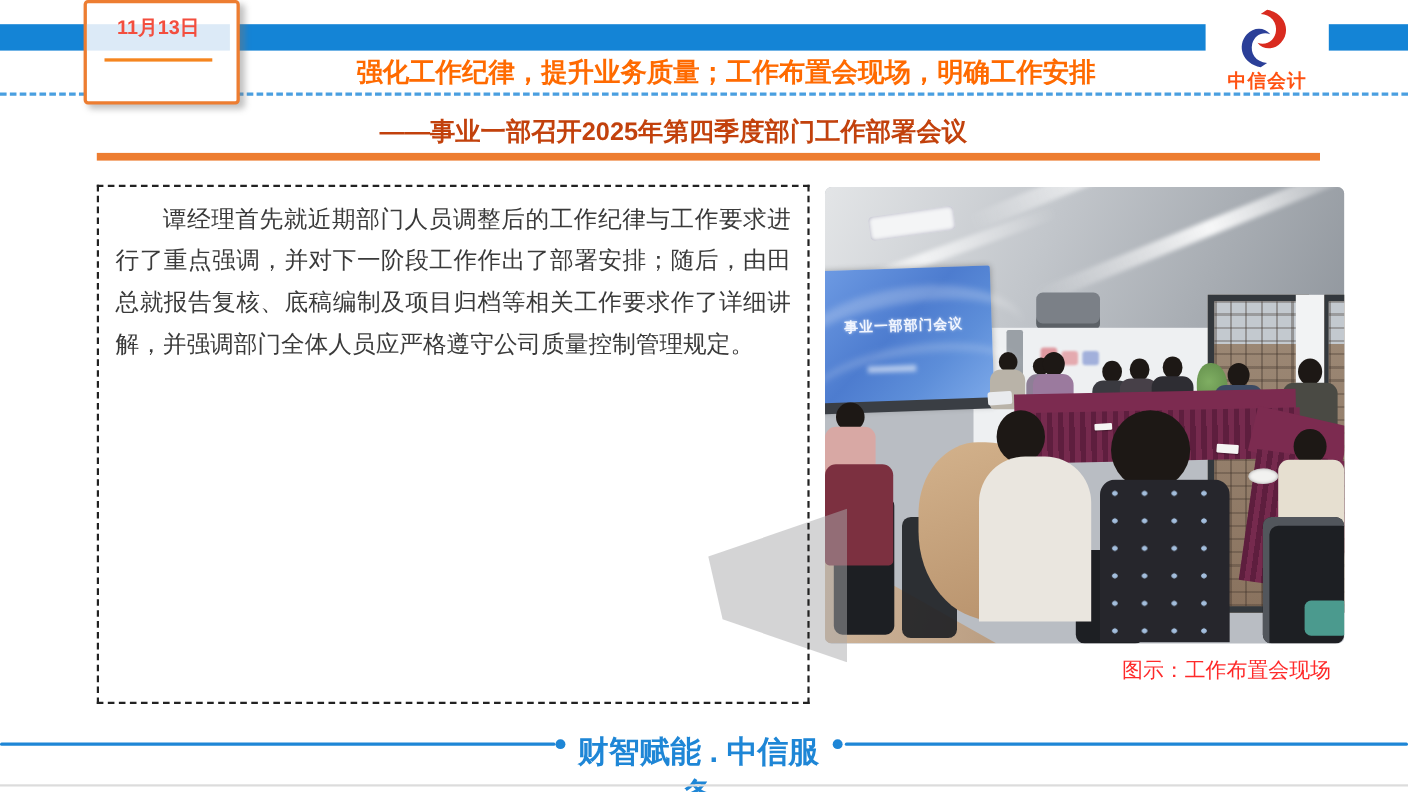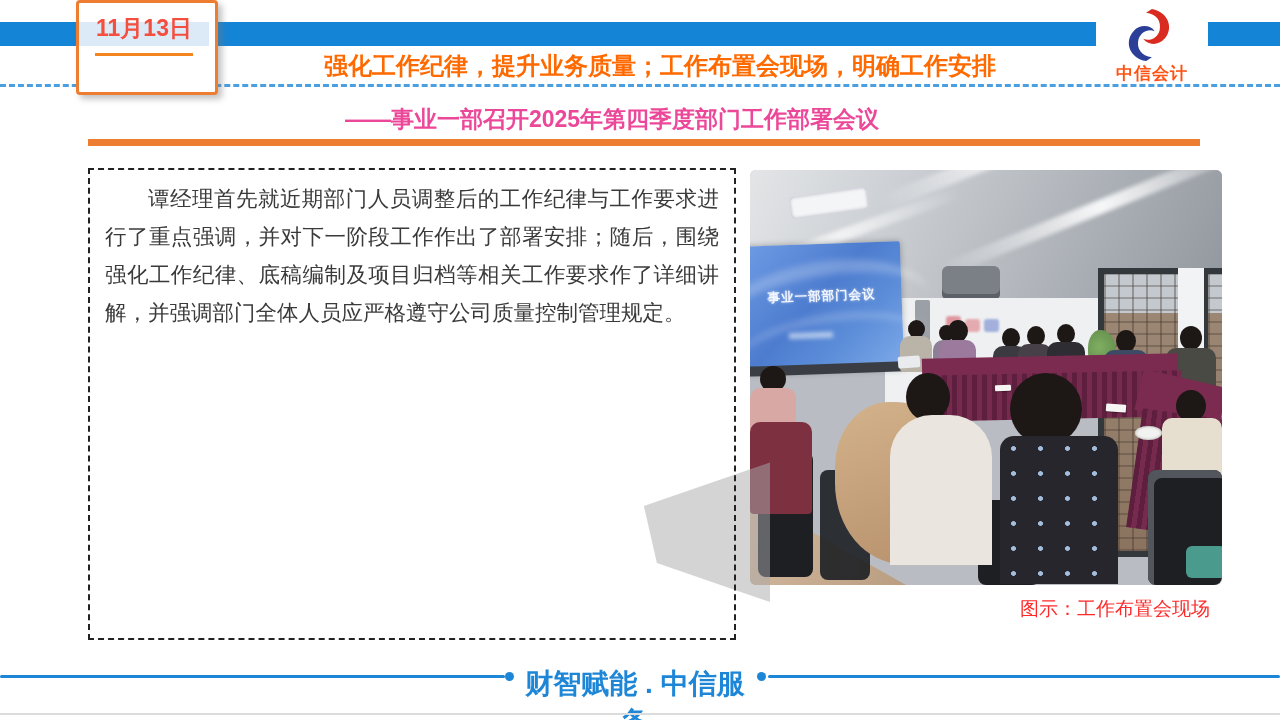--- a/index.html
+++ b/index.html
@@ -9,31 +9,31 @@
 
   
   .top-bar{left:0;top:22px;width:1280px;height:24px;background:#1484d6;}
   .logo-plate{left:1096px;top:0;width:112px;height:92px;background:#fff;}
   .dash-top{left:0;top:84px;width:1280px;border-top:3px dashed #4a9fe0;}
 
   
   .badge{left:76px;top:0;width:136px;height:89px;background:#fff;border:3px solid #ed7d31;
          border-radius:4px;box-shadow:4px 4px 6px rgba(120,120,120,.45);z-index:5;}
   .badge-blue-strip{left:0;top:19px;width:130px;height:24px;background:#dceaf7;}
-  .badge-date{left:0;top:10px;width:130px;text-align:center;color:#f34e3e;font-size:23px;font-weight:bold;}
+  .badge-date{left:0;top:10px;width:130px;text-align:center;color:#f34e3e;font-size:18px;font-weight:bold;}
   .badge-rule{left:16px;top:50px;width:98px;border-top:3px solid #f5851f;}
   .badge-label{left:0;top:54px;width:130px;text-align:center;color:#ff7d1e;font-size:25px;font-weight:bold;letter-spacing:10px;text-indent:10px;}
 
   
   .logo-text{left:1096px;top:62px;width:112px;text-align:center;font-size:17px;font-weight:bold;color:#ff5212;letter-spacing:1px;}
   .logo-swirl{left:1118px;top:6px;width:62px;height:58px;}
 
   
   .headline{left:100px;top:50px;width:1120px;text-align:center;color:#ff6a00;font-size:24px;font-weight:bold;}
-  .subtitle{left:0;top:104px;width:1224px;text-align:center;color:#ec4899;font-size:23px;font-weight:bold;}
+  .subtitle{left:0;top:104px;width:1224px;text-align:center;color:#c2410c;font-size:23px;font-weight:bold;}
   .orange-rule{left:88px;top:139px;width:1112px;height:7px;background:#ed7d31;}
 
   
   .gray-curl{left:640px;top:455px;width:130px;height:150px;background:rgba(170,170,172,.5);
              clip-path:polygon(3% 34%,100% 5%,100% 98%,13% 72%);z-index:1;}
   .textbox{left:88px;top:168px;width:614px;height:440px;border:2px dashed #222;
            padding:10px 15px 18px 15px;z-index:2;}
   .textbox p{position:relative;margin:0;text-indent:2em;font-size:21.5px;line-height:38px;
              color:#3a3a3a;text-align:justify;font-weight:500;z-index:2;}
   .credit{color:#fe2929;font-weight:bold;padding-left:1.2em;font-size:20px;}
@@ -103,21 +103,21 @@
   </svg>
   <div class="abs logo-text">中信会计</div>
 
   <div class="abs headline">强化工作纪律，提升业务质量；工作布置会现场，明确工作安排</div>
   <div class="abs subtitle">——事业一部召开2025年第四季度部门工作部署会议</div>
   <div class="abs orange-rule"></div>
 
   <div class="abs gray-curl"></div>
 
   <div class="abs textbox">
-    <p>谭经理首先就近期部门人员调整后的工作纪律与工作要求进行了重点强调，并对下一阶段工作作出了部署安排；随后，围绕强化工作纪律、底稿编制及项目归档等相关工作要求作了详细讲解，并强调部门全体人员应严格遵守公司质量控制管理规定。</p>
+    <p>谭经理首先就近期部门人员调整后的工作纪律与工作要求进行了重点强调，并对下一阶段工作作出了部署安排；随后，由田总就报告复核、底稿编制及项目归档等相关工作要求作了详细讲解，并强调部门全体人员应严格遵守公司质量控制管理规定。</p>
   </div>
 
   <div class="abs photo">
     <div class="ph-ceiling"></div>
     <div class="beam beam1"></div>
     <div class="beam beam2"></div>
     <div class="beam beam3"></div>
     <div class="ph-vent"></div>
     <div class="ph-projector"></div>
     <div class="ph-wall"></div>

